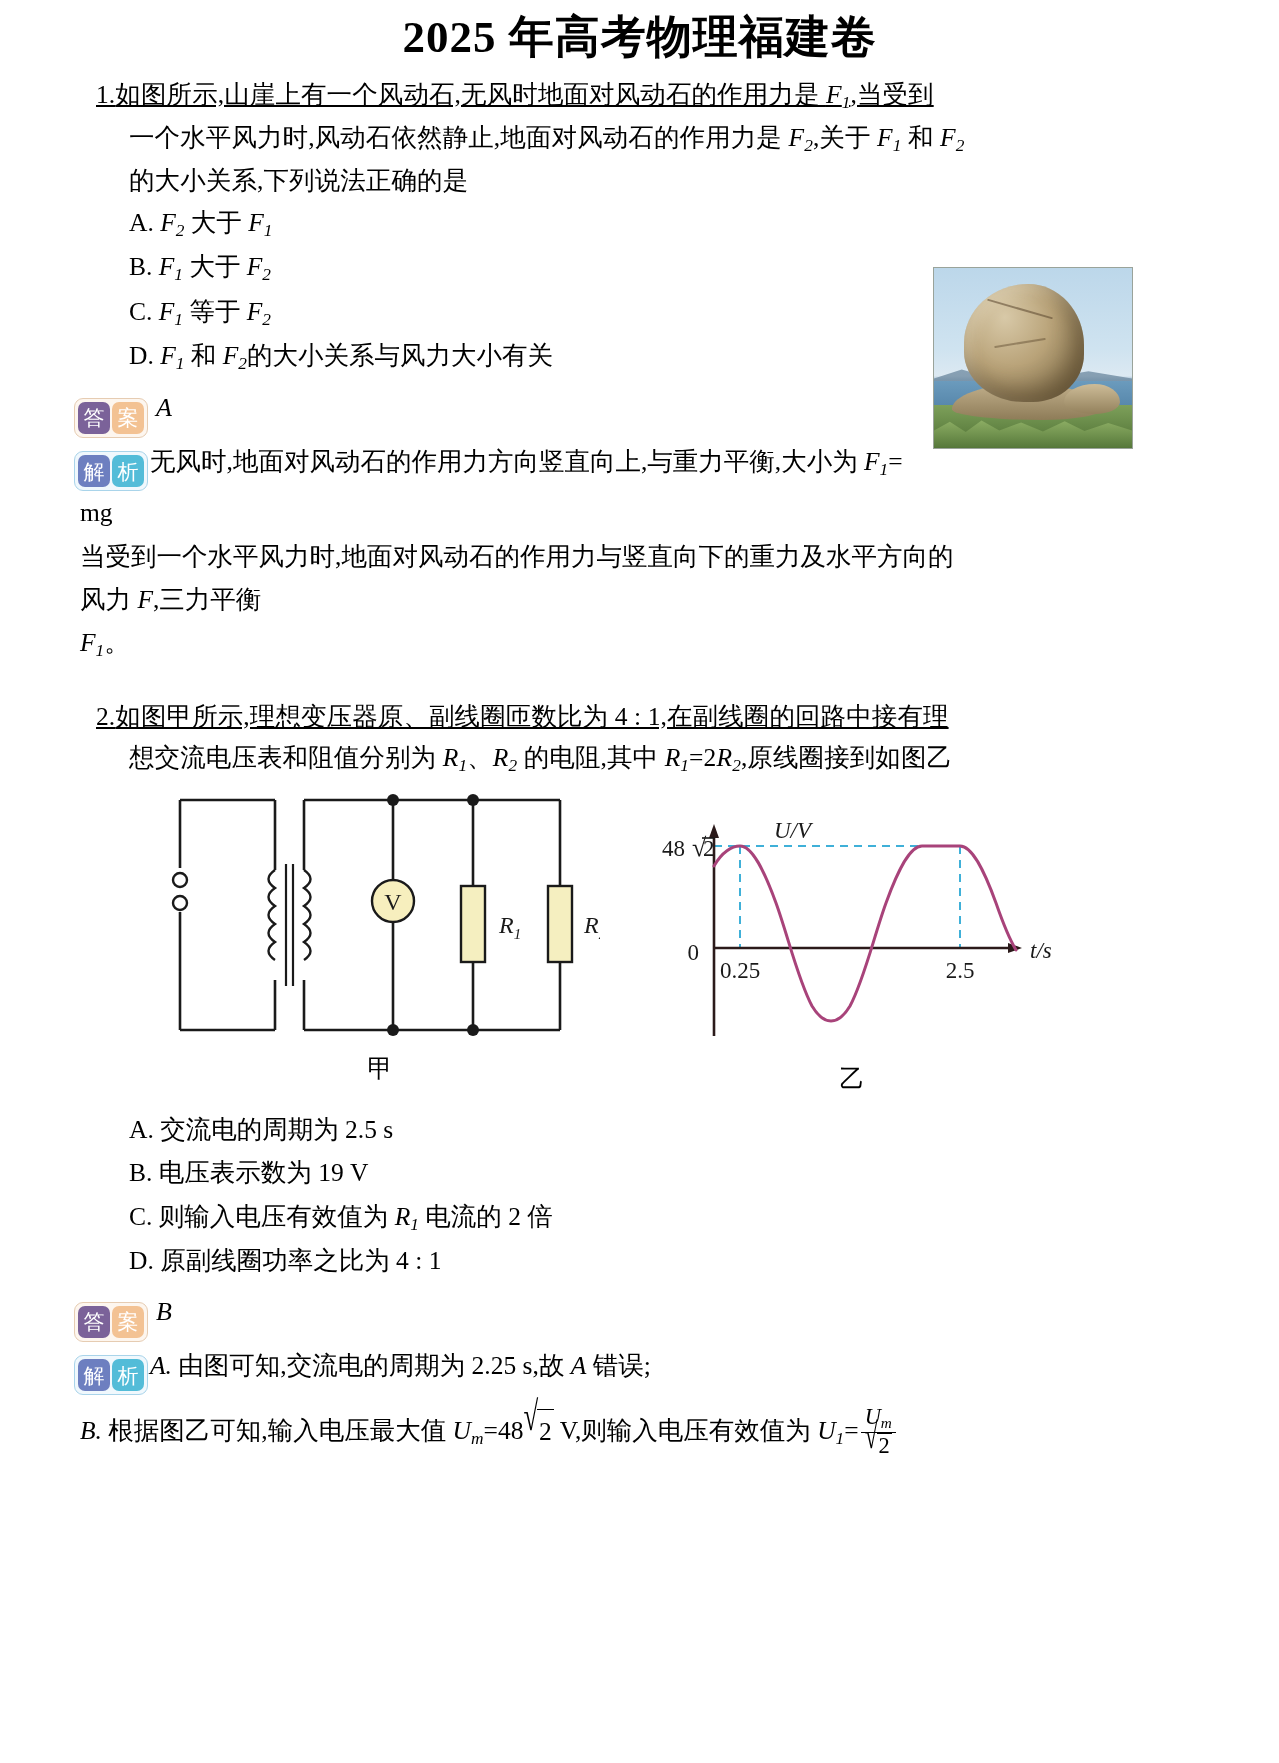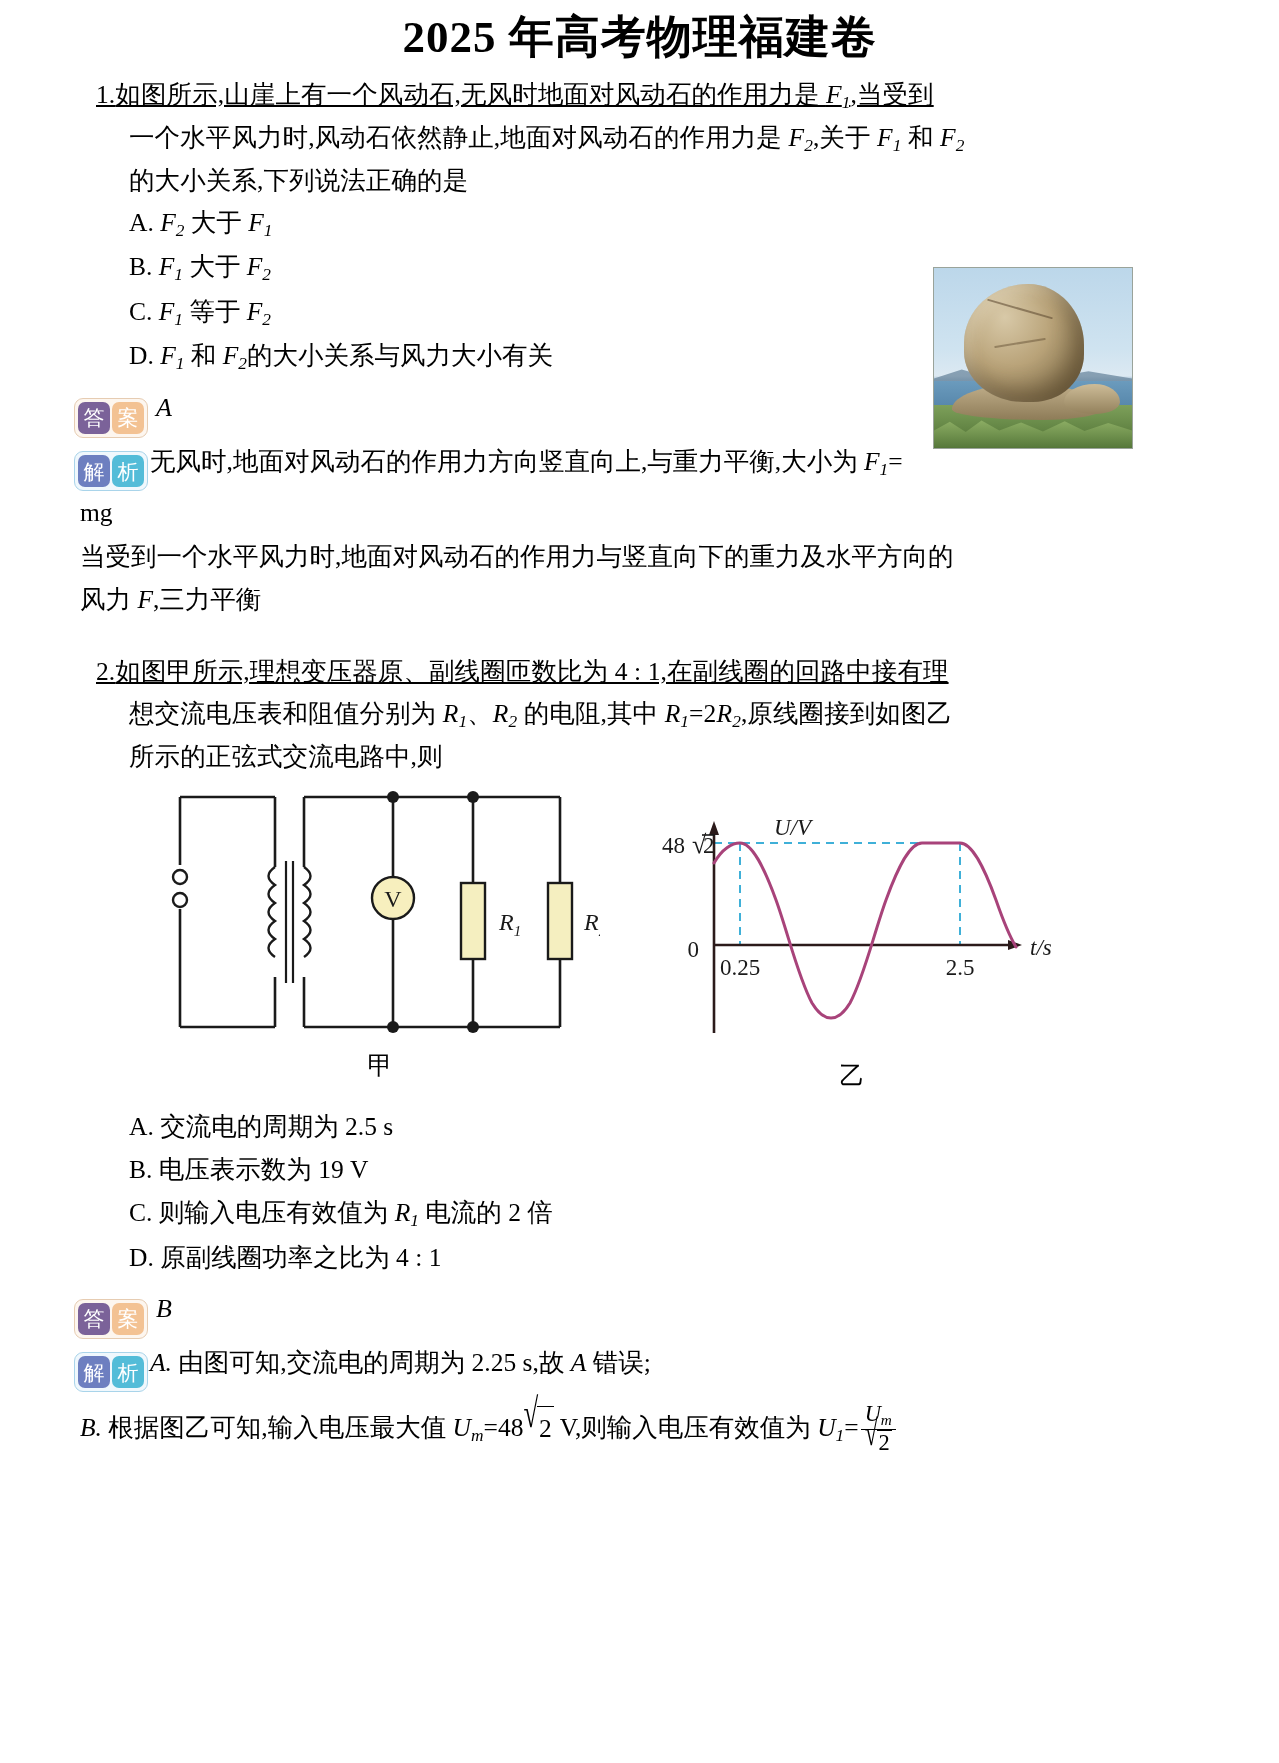--- a/index.html
+++ b/index.html
@@ -213,30 +213,32 @@
         <span class="cell c1">解</span>
         <span class="cell c2">析</span>
       </span><span>无风时,地面对风动石的作用力方向竖直向上,与重力平衡,大小为 </span><em class="v">F</em><span class="sub">1</span><span>=</span>
     </div>
 
     <div class="para">mg</div>
     <div class="para">当受到一个水平风力时,地面对风动石的作用力与竖直向下的重力及水平方向的</div>
     <div class="para">
       <span>风力 </span><em class="v">F</em><span>,三力平衡</span>
     </div>
+    <div class="para">
+      <em class="v">F</em><span class="sub">1</span><span>。</span>
+    </div>
   </div>
 
   <div class="q-block" style="margin-top:30px;">
     <div class="q-line q-first">
       <span>2.</span><span>如图甲所示,理想变压器原、副线圈匝数比为 4 : 1,在副线圈的回路中接有理</span>
     </div>
     <div class="q-line q-cont">
       <span>想交流电压表和阻值分别为 </span><em class="v">R</em><span class="sub">1</span><span>、</span><em class="v">R</em><span class="sub">2</span><span> 的电阻,其中 </span><em class="v">R</em><span class="sub">1</span><span>=2</span><em class="v">R</em><span class="sub">2</span><span>,原线圈接到如图乙</span>
     </div>
-    <div class="q-line q-cont">所示的正弦式交流电路中,则</div>
 
     <div class="figs">
 
       <svg class="circuit" viewBox="0 0 440 262">
         <g fill="none" stroke="#1a1a1a" stroke-width="2.6">
 
           <path d="M20 10 H115"></path>
           <path d="M115 10 V80"></path>
           <path d="M20 10 V78"></path>
           <path d="M20 122 V240"></path>

